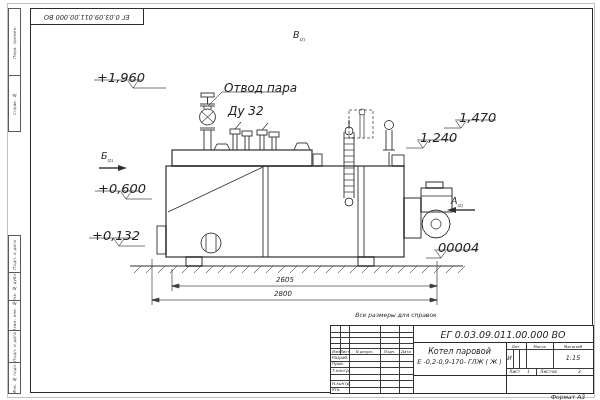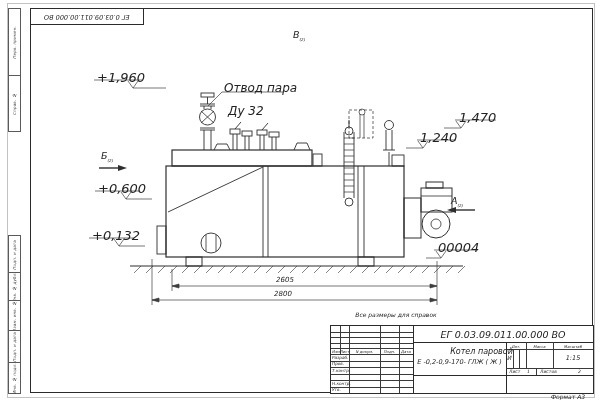--- a/index.html
+++ b/index.html
@@ -39,21 +39,21 @@
   .tb{left:330px;top:325px;width:262px;height:67px;border:1.3px solid #2b2b2b;background:#fff;}
   .hl{position:absolute;border-top:0.7px solid #3a3a3a;height:0;}
   .vl{position:absolute;border-left:0.7px solid #3a3a3a;width:0;}
   .vl.bold,.hl.bold{border-color:#2b2b2b;border-left-width:1.1px;border-top-width:1.1px;}
   .tb-txt{position:absolute;font-style:italic;color:#1d1d1d;white-space:nowrap;}
   .t4{font-size:3.8px;}
   .t42{font-size:4.2px;}
   .t45{font-size:4.5px;}
   .t6{font-size:6px;}
   .t65{font-size:6.5px;}
-  .t8{font-size:8px;margin-left:22px;}
+  .t8{font-size:8px;}
   .t10{font-size:9.5px;}
   .ctr{text-align:center;}
   .logo-row{position:absolute;left:177px;top:51px;width:83px;height:14px;
     display:flex;align-items:center;justify-content:center;gap:3px;}
   .logo-mark{width:11px;height:9px;background:repeating-linear-gradient(90deg,#111 0 2px,#fff 2px 3px);
     border:1px solid #111;}
   .logo-word{font-weight:bold;font-size:9px;letter-spacing:0.3px;font-style:normal;color:#111;}
   .logo-tag{font-size:3.2px;line-height:4px;color:#333;font-style:italic;}
   svg{position:absolute;left:0;top:0;}
 </style>

